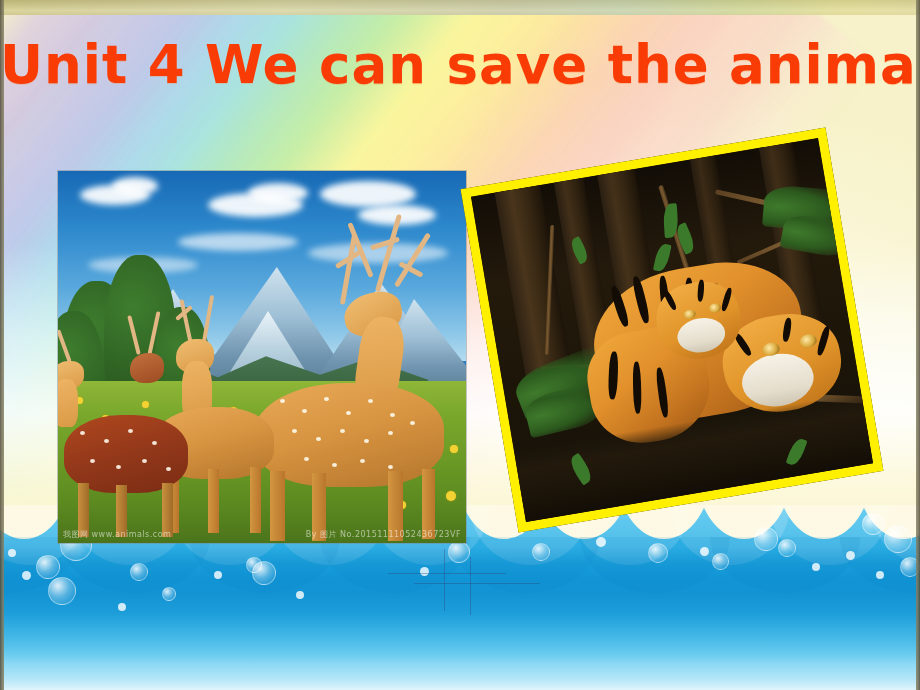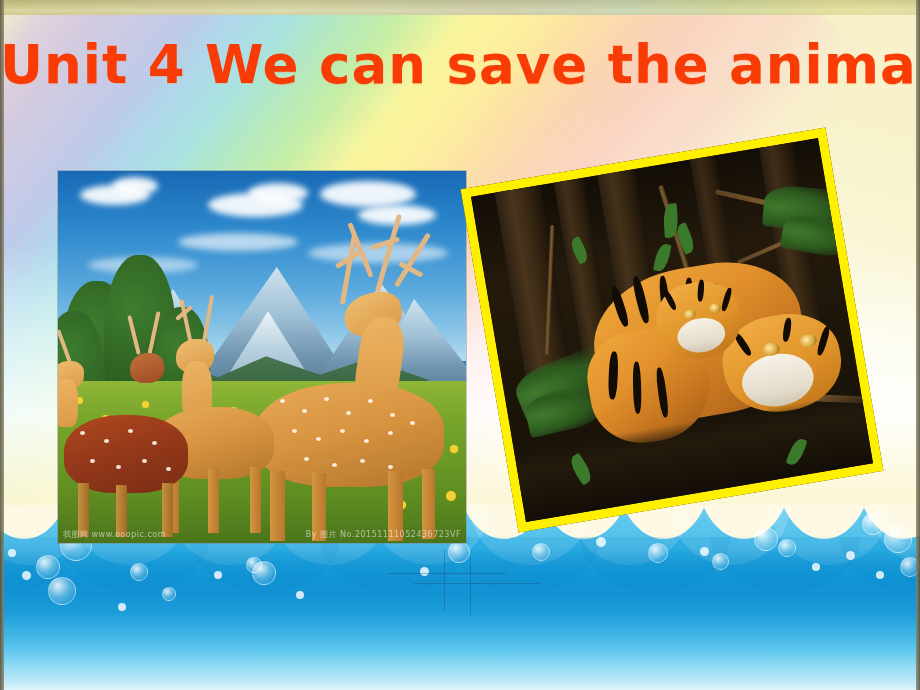--- a/index.html
+++ b/index.html
@@ -437,21 +437,21 @@
       <div class="spot" style="left:84px;top:288px;"></div>
       <div class="spot" style="left:108px;top:296px;"></div>
     </div>
 
     <div class="deer">
       <div class="antler" style="left:4px;top:158px;width:4px;height:34px;transform:rotate(-20deg);"></div>
       <div class="deer-head" style="left:-6px;top:190px;width:32px;height:28px;"></div>
       <div class="deer-neck" style="left:-4px;top:208px;width:24px;height:48px;"></div>
     </div>
 
-    <div class="photo-watermark">我图网 www.ooopic.com</div>
+    <div class="photo-watermark">我图网 www.animals.com</div>
     <div class="photo-watermark right">By 图片 No.20151111052436723VF</div>
   </div>
 
   <div class="photo-tiger-wrap">
     <div class="photo-tiger">
       <div class="jungle"></div>
 
       <div class="trunk" style="left:24px;top:0;width:46px;height:230px;"></div>
       <div class="trunk" style="left:84px;top:0;width:30px;height:190px;opacity:.85;"></div>
       <div class="trunk" style="left:128px;top:0;width:38px;height:150px;opacity:.9;"></div>

